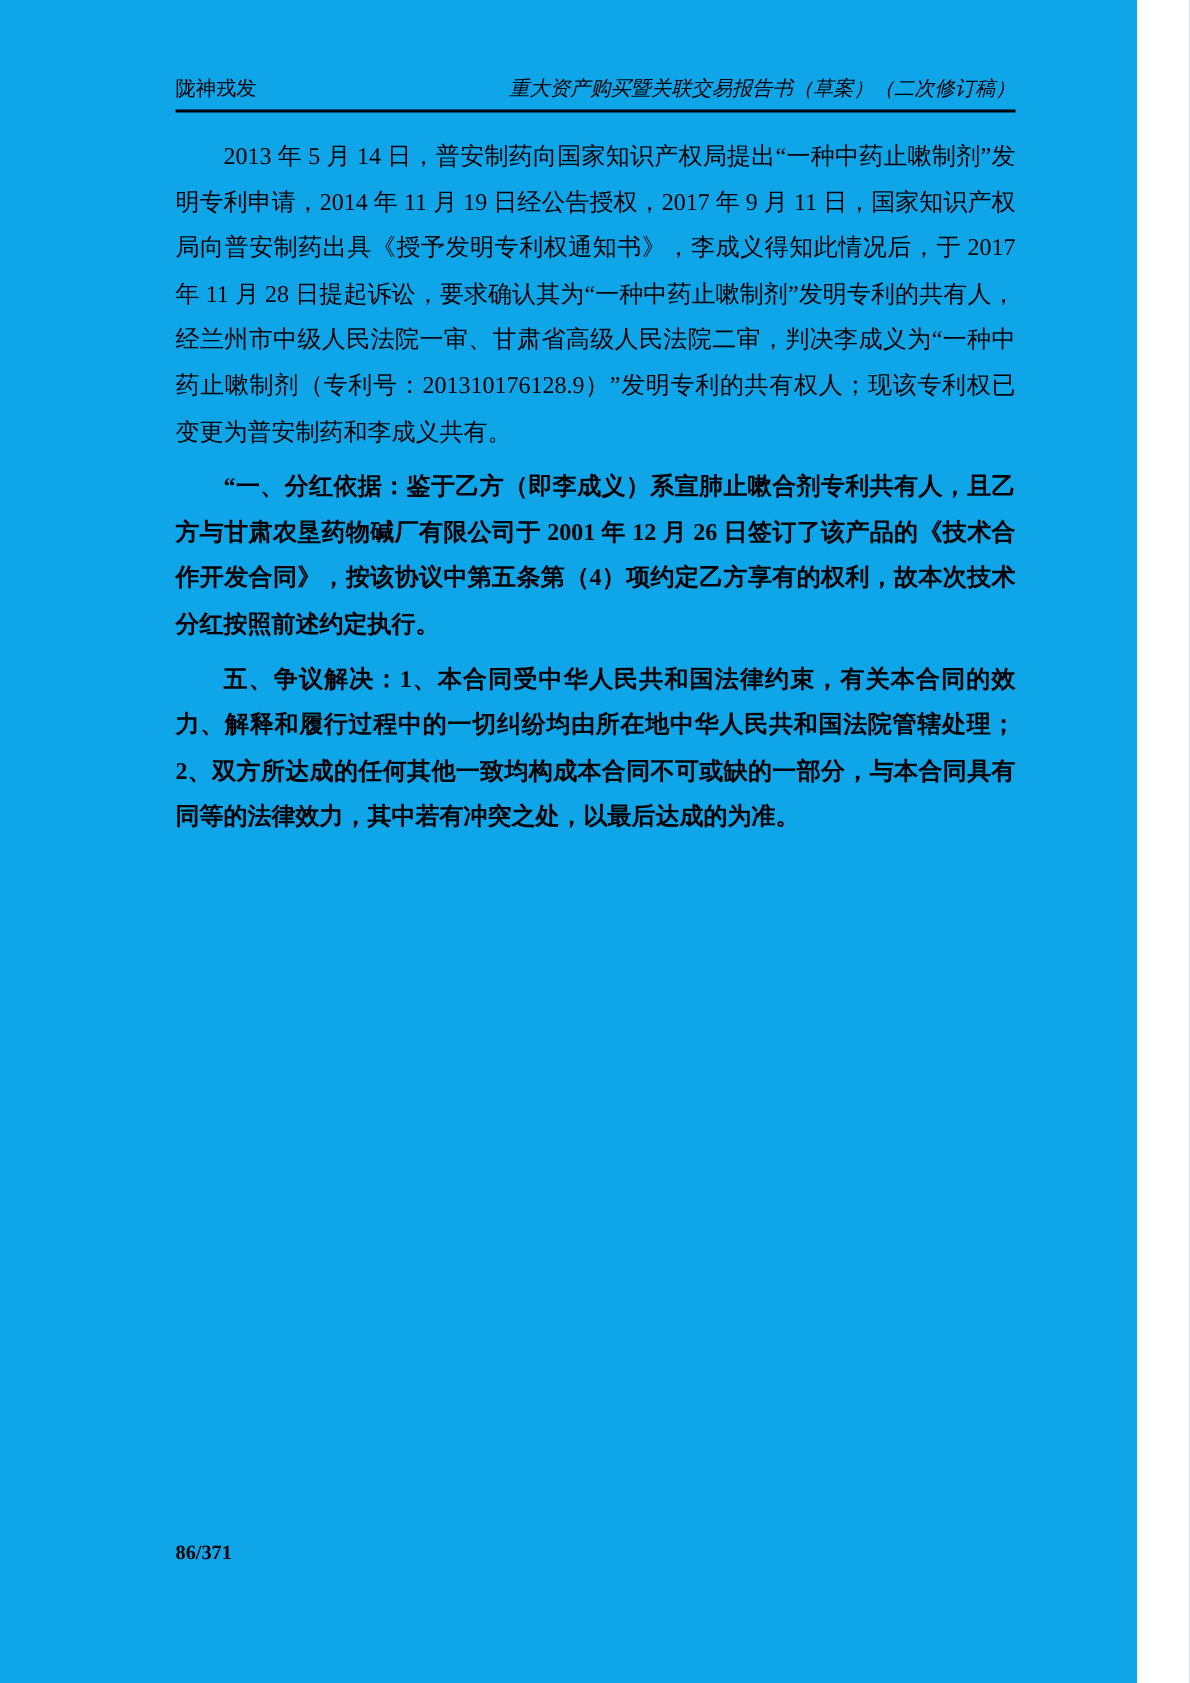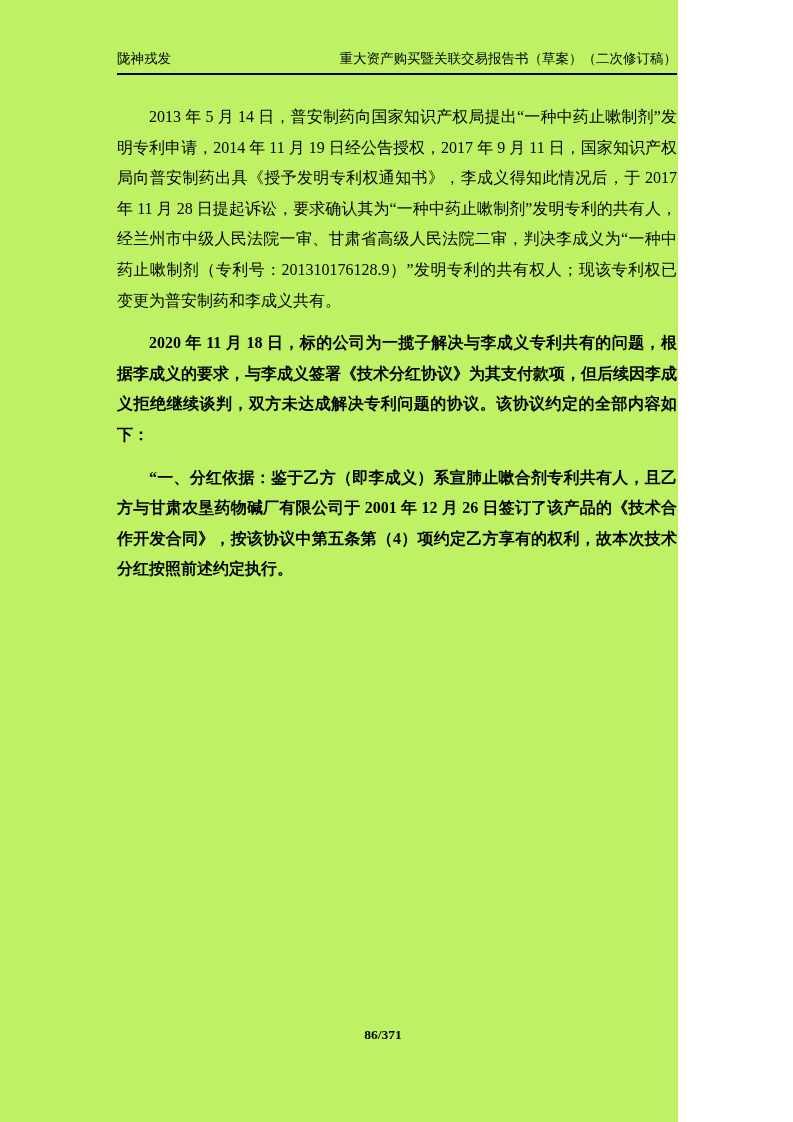--- a/index.html
+++ b/index.html
@@ -2,81 +2,81 @@
 <html><head>
 <meta charset="utf-8">
 <style>
   html, body {
     margin: 0;
     padding: 0;
     background: #ffffff;
   }
   .page {
     position: relative;
-    width: 678px;
+    width: 758px;
     height: 1122px;
-    background: #bef264;
+    background: #0ea5e9;
     color: #000000;
     font-family: "Liberation Serif", "DejaVu Serif", serif;
     overflow: hidden;
   }
   .header {
     position: absolute;
     left: 117px;
     width: 560px;
     top: 50px;
     display: flex;
     justify-content: space-between;
     align-items: flex-end;
     font-size: 13.5px;
     padding-bottom: 5px;
     border-bottom: 2px solid #000000;
   }
   .header .h-left { white-space: nowrap; }
-  .header .h-right { white-space: nowrap; }
+  .header .h-right { white-space: nowrap; font-style: italic; }
   .content {
     position: absolute;
     left: 117px;
     width: 560px;
     top: 90px;
     font-size: 16px;
   }
   .para {
-    margin: 12px 0 6px 0;
+    margin: 0 0 6px 0;
     line-height: 30.6px;
     text-indent: 2em;
     text-align: justify;
     text-justify: inter-ideograph;
   }
   .para.contract {
     font-weight: 700;
   }
   .footer {
     position: absolute;
-    left: 103px;
+    left: 117px;
     width: 560px;
     top: 1027px;
-    text-align: center;
+    text-align: left;
     font-weight: 700;
     font-size: 13.5px;
   }
 </style>
 </head>
 <body>
 
 <div class="page">
 
   <div class="header">
     <span class="h-left">陇神戎发</span>
     <span class="h-right">重大资产购买暨关联交易报告书（草案）（二次修订稿）</span>
   </div>
 
   <div class="content">
     <p class="para">2013 年 5 月 14 日，普安制药向国家知识产权局提出“一种中药止嗽制剂”发明专利申请，2014 年 11 月 19 日经公告授权，2017 年 9 月 11 日，国家知识产权局向普安制药出具《授予发明专利权通知书》，李成义得知此情况后，于 2017 年 11 月 28 日提起诉讼，要求确认其为“一种中药止嗽制剂”发明专利的共有人，经兰州市中级人民法院一审、甘肃省高级人民法院二审，判决李成义为“一种中药止嗽制剂（专利号：201310176128.9）”发明专利的共有权人；现该专利权已变更为普安制药和李成义共有。</p>
-    <p class="para contract">2020 年 11 月 18 日，标的公司为一揽子解决与李成义专利共有的问题，根据李成义的要求，与李成义签署《技术分红协议》为其支付款项，但后续因李成义拒绝继续谈判，双方未达成解决专利问题的协议。该协议约定的全部内容如下：</p>
     <p class="para contract">“一、分红依据：鉴于乙方（即李成义）系宣肺止嗽合剂专利共有人，且乙方与甘肃农垦药物碱厂有限公司于 2001 年 12 月 26 日签订了该产品的《技术合作开发合同》，按该协议中第五条第（4）项约定乙方享有的权利，故本次技术分红按照前述约定执行。</p>
+    <p class="para contract">五、争议解决：1、本合同受中华人民共和国法律约束，有关本合同的效力、解释和履行过程中的一切纠纷均由所在地中华人民共和国法院管辖处理；2、双方所达成的任何其他一致均构成本合同不可或缺的一部分，与本合同具有同等的法律效力，其中若有冲突之处，以最后达成的为准。</p>
   </div>
 
   <div class="footer">
     <span>86/371</span>
   </div>
 
 </div>
 
 </body></html>

